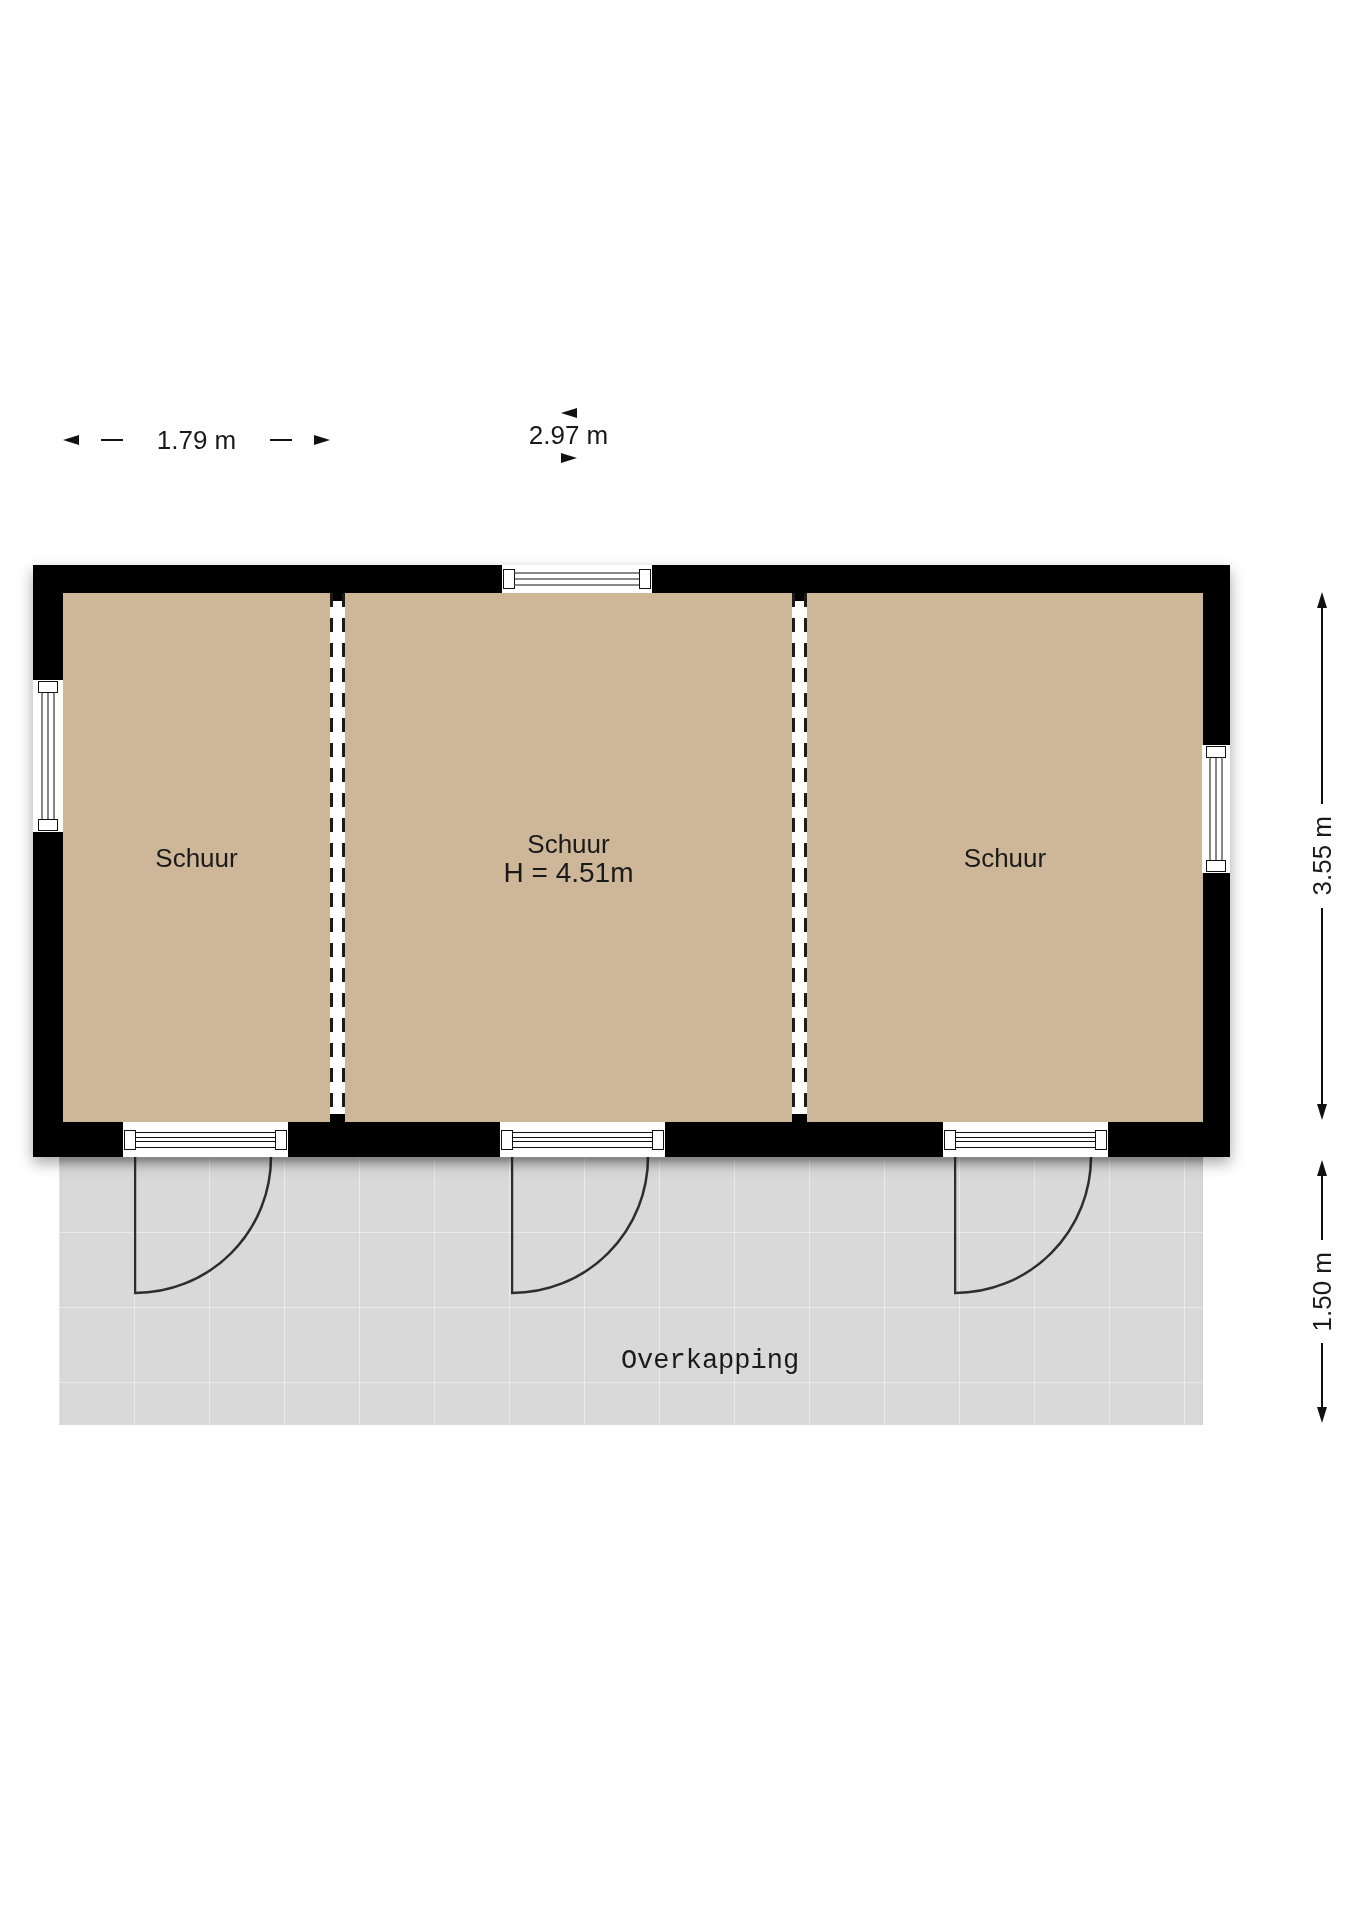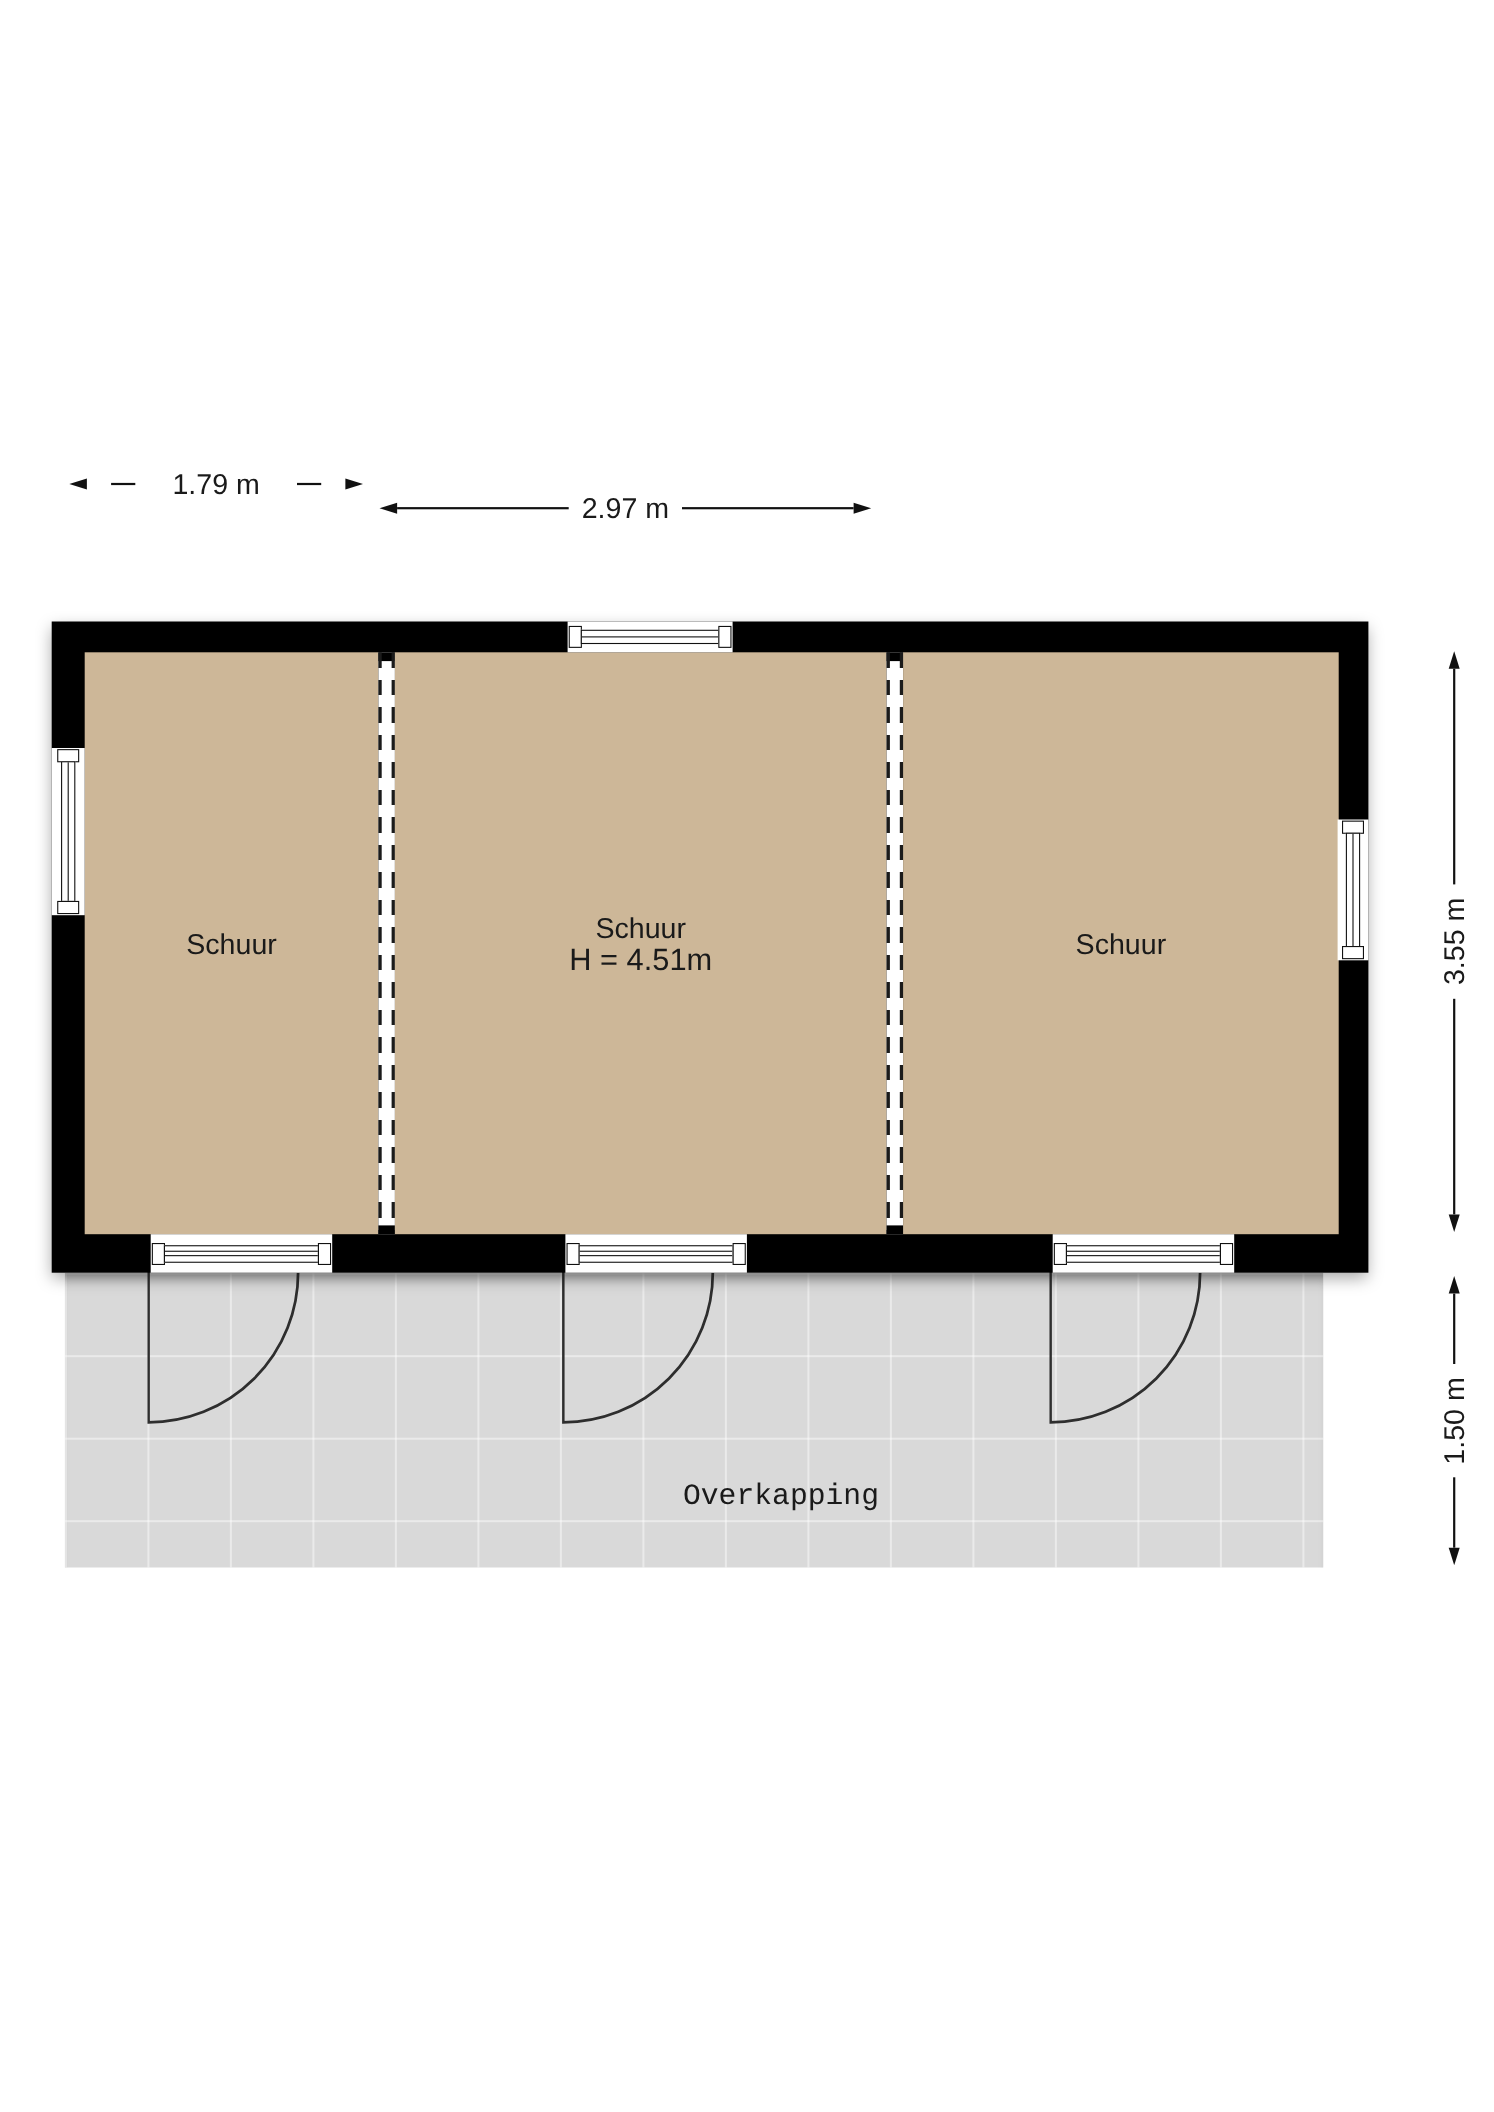--- a/index.html
+++ b/index.html
@@ -1,20 +1,20 @@
 <!DOCTYPE html>
 <html style="--wall: #000000; --room-fill: #cdb798; --canopy-fill: #d9d9d9; --dimension-line: #111111; --text: #1a1a1a;"><head>
 <meta charset="utf-8">
 <style>
   html,body{margin:0;padding:0;background:#ffffff;}
   .sheet{position:relative;width:1358px;height:1920px;background:#fff;overflow:hidden;
          font-family:"Liberation Sans",sans-serif;color:var(--text,#1a1a1a);}
 
   
-  .building{position:absolute;left:47px;top:565px;width:1197px;height:592px;
+  .building{position:absolute;left:33px;top:565px;width:1197px;height:592px;
             background:var(--wall,#000);box-shadow:0 6px 14px rgba(0,0,0,.35);}
   .room{position:absolute;background:var(--room-fill,#cdb798);
         display:flex;flex-direction:column;align-items:center;justify-content:center;}
   .room-label{font-size:26px;line-height:30px;color:var(--text,#1a1a1a);}
   .room-note{font-size:28px;line-height:28px;color:var(--text,#1a1a1a);}
 
   
   .partition{position:absolute;background:#fff;}
   .partition::before,.partition::after{content:"";position:absolute;left:0;right:0;height:8px;background:var(--wall,#000);}
   .partition::before{top:0;}
@@ -74,21 +74,21 @@
 
 <div class="sheet">
 
   <div class="dim-h" style="left:63px;top:426px;width:267px;gap:22px;">
     <span class="ah l"></span>
     <span class="dline"></span>
     <span class="dlbl">1.79 m</span>
     <span class="dline"></span>
     <span class="ah r"></span>
   </div>
-  <div class="dim-h" style="left:345px;top:448px;width:447px;">
+  <div class="dim-h" style="left:345px;top:408px;width:447px;flex-direction:column;">
     <span class="ah l"></span>
     <span class="dline"></span>
     <span class="dlbl">2.97 m</span>
     <span class="dline"></span>
     <span class="ah r"></span>
   </div>
 
   <div class="canopy" style="left:59px;top:1157px;width:1144px;height:268px;"></div>
   <div class="canopy-label" style="left:560px;top:1346px;width:300px;font-family:Liberation Mono, monospace;">Overkapping</div>
 

